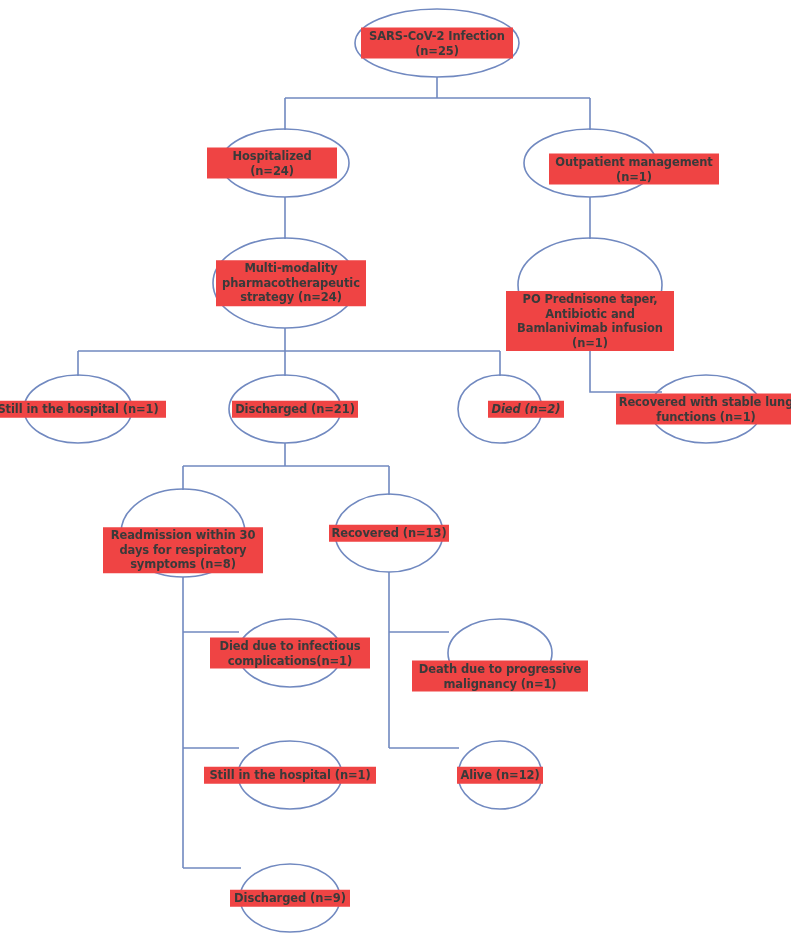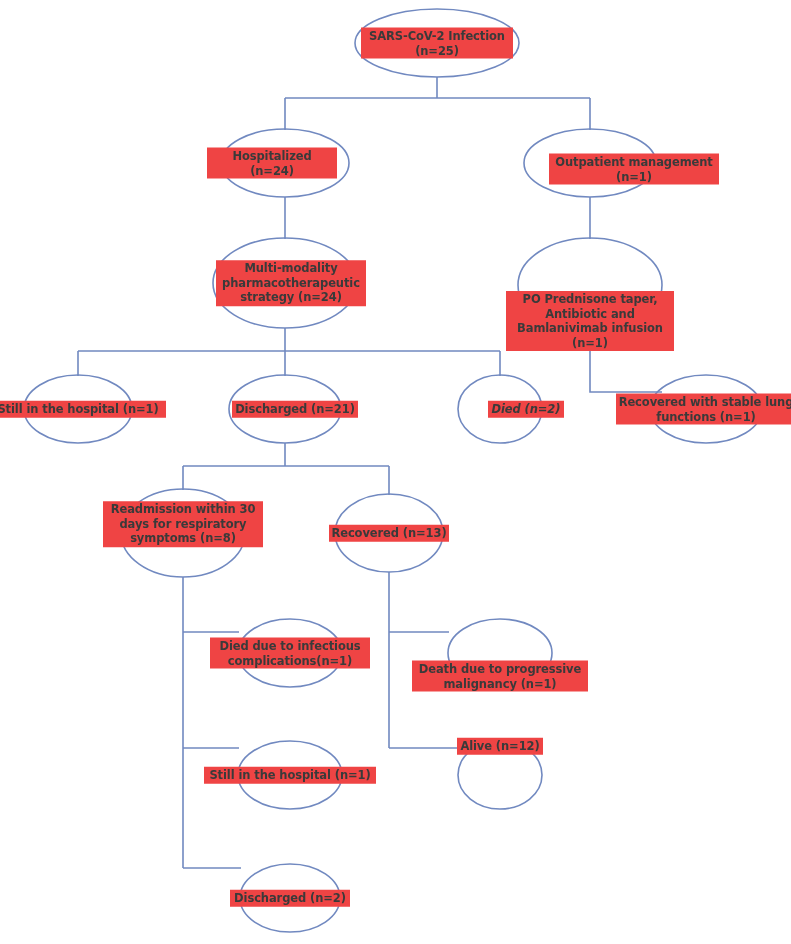--- a/index.html
+++ b/index.html
@@ -84,25 +84,25 @@
 strategy (n=24)</div>
       <div class="node" style="left: 590px; top: 285px; width: 168px; margin-top: 36px;">PO Prednisone taper,
 Antibiotic and
 Bamlanivimab infusion
 (n=1)</div>
       <div class="node" style="left: 78px; top: 409px; width: 176px;">Still in the hospital (n=1)</div>
       <div class="node" style="left: 295px; top: 409px; width: 126px;">Discharged (n=21)</div>
       <div class="node" style="left: 526px; top: 409px; width: 76px; font-style: italic;">Died (n=2)</div>
       <div class="node" style="left: 706px; top: 409px; width: 180px;">Recovered with stable lung
 functions (n=1)</div>
-      <div class="node" style="left: 183px; top: 524px; width: 160px;">Readmission within 30
+      <div class="node" style="left: 183px; top: 550px; width: 160px;">Readmission within 30
 days for respiratory
 symptoms (n=8)</div>
       <div class="node" style="left: 389px; top: 533px; width: 120px;">Recovered (n=13)</div>
       <div class="node" style="left: 290px; top: 653px; width: 160px;">Died due to infectious
 complications(n=1)</div>
       <div class="node" style="left: 500px; top: 676px; width: 176px;">Death due to progressive
 malignancy (n=1)</div>
       <div class="node" style="left: 290px; top: 775px; width: 172px;">Still in the hospital (n=1)</div>
-      <div class="node" style="left: 500px; top: 746px; width: 86px;">Alive (n=12)</div>
-      <div class="node" style="left: 290px; top: 898px; width: 120px;">Discharged (n=2)</div>
+      <div class="node" style="left: 500px; top: 775px; width: 86px;">Alive (n=12)</div>
+      <div class="node" style="left: 290px; top: 898px; width: 120px;">Discharged (n=9)</div>
     </div>
 </div>
 
 </body></html>

